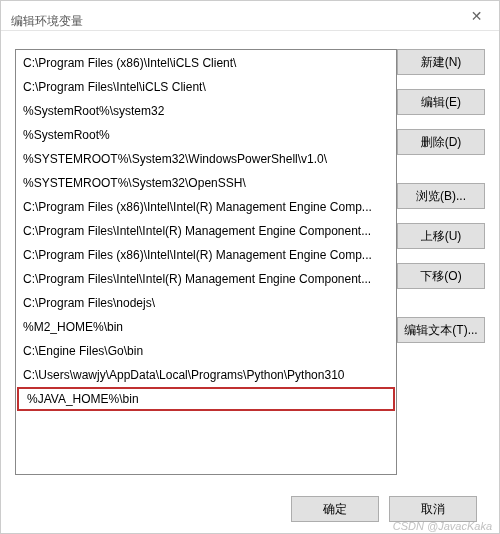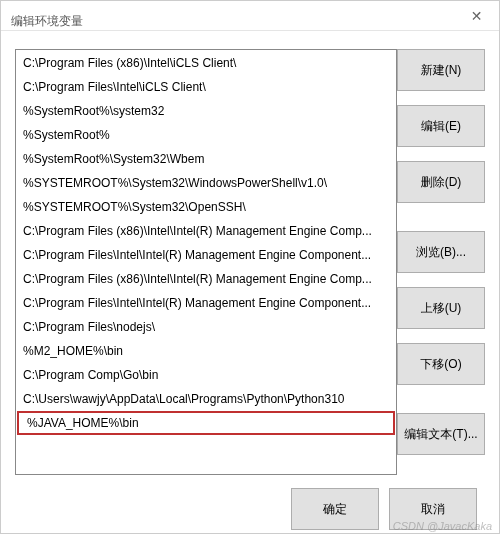--- a/index.html
+++ b/index.html
@@ -70,21 +70,21 @@
       border: 2px solid #c03030;
       padding: 1px 8px;
     }
     .btn-column {
       width: 88px;
       display: flex;
       flex-direction: column;
     }
     .btn {
       width: 88px;
-      height: 42px;
+      height: 26px;
       background: #e1e1e1;
       border: 1px solid #adadad;
       font-size: 12px;
       font-family: inherit;
       cursor: pointer;
       color: #000;
     }
     .gap-small { margin-bottom: 14px; }
     .gap-medium { margin-bottom: 28px; }
     .dialog-footer {
@@ -115,30 +115,29 @@
       <span>✕</span>
     </div>
   </div>
 
   <div class="dialog-body">
     <div class="listbox" id="listbox">
         <div class="list-item">C:\Program Files (x86)\Intel\iCLS Client\</div>
         <div class="list-item">C:\Program Files\Intel\iCLS Client\</div>
         <div class="list-item">%SystemRoot%\system32</div>
         <div class="list-item">%SystemRoot%</div>
-        <div class="list-item">%SystemRoot%\System32\Wbem</div>
         <div class="list-item">%SYSTEMROOT%\System32\WindowsPowerShell\v1.0\</div>
         <div class="list-item">%SYSTEMROOT%\System32\OpenSSH\</div>
         <div class="list-item">C:\Program Files (x86)\Intel\Intel(R) Management Engine Comp...</div>
         <div class="list-item">C:\Program Files\Intel\Intel(R) Management Engine Component...</div>
         <div class="list-item">C:\Program Files (x86)\Intel\Intel(R) Management Engine Comp...</div>
         <div class="list-item">C:\Program Files\Intel\Intel(R) Management Engine Component...</div>
         <div class="list-item">C:\Program Files\nodejs\</div>
         <div class="list-item">%M2_HOME%\bin</div>
-        <div class="list-item">C:\Program Comp\Go\bin</div>
+        <div class="list-item">C:\Engine Files\Go\bin</div>
         <div class="list-item">C:\Users\wawjy\AppData\Local\Programs\Python\Python310</div>
         <div class="list-item highlighted">%JAVA_HOME%\bin</div>
       </div>
 
     <div class="btn-column">
       <button class="btn gap-small">新建(N)</button>
       <button class="btn gap-small">编辑(E)</button>
       <button class="btn gap-medium">删除(D)</button>
       <button class="btn gap-small">浏览(B)...</button>
       <button class="btn gap-small">上移(U)</button>

